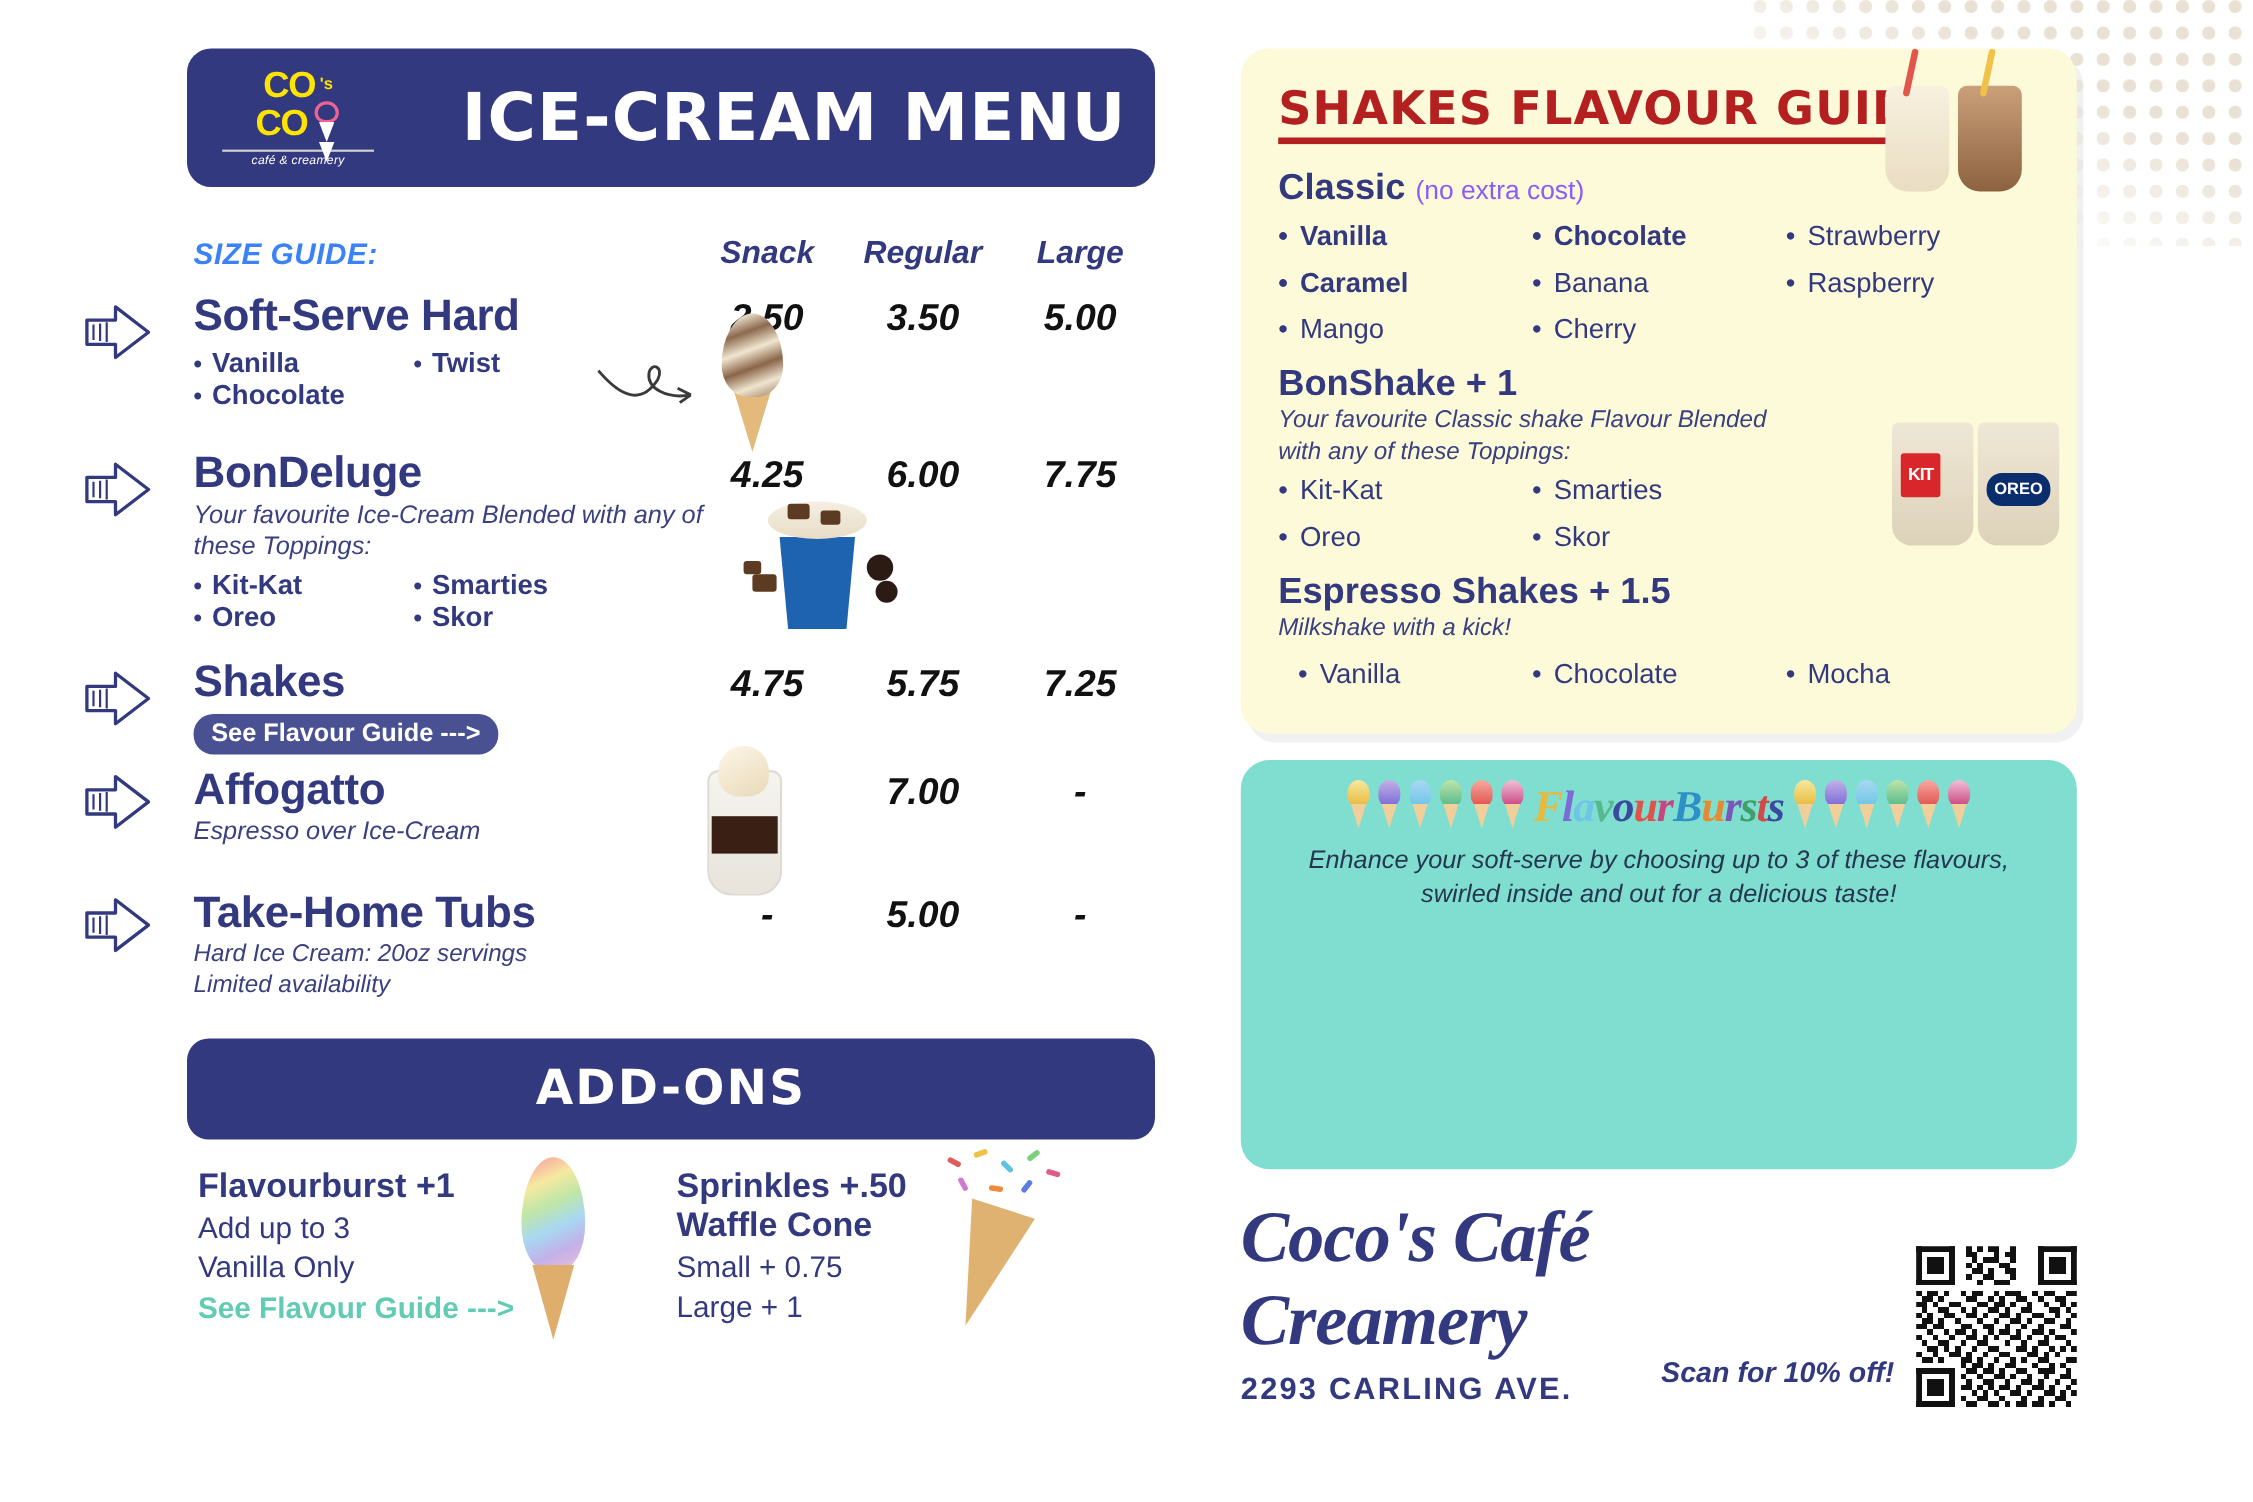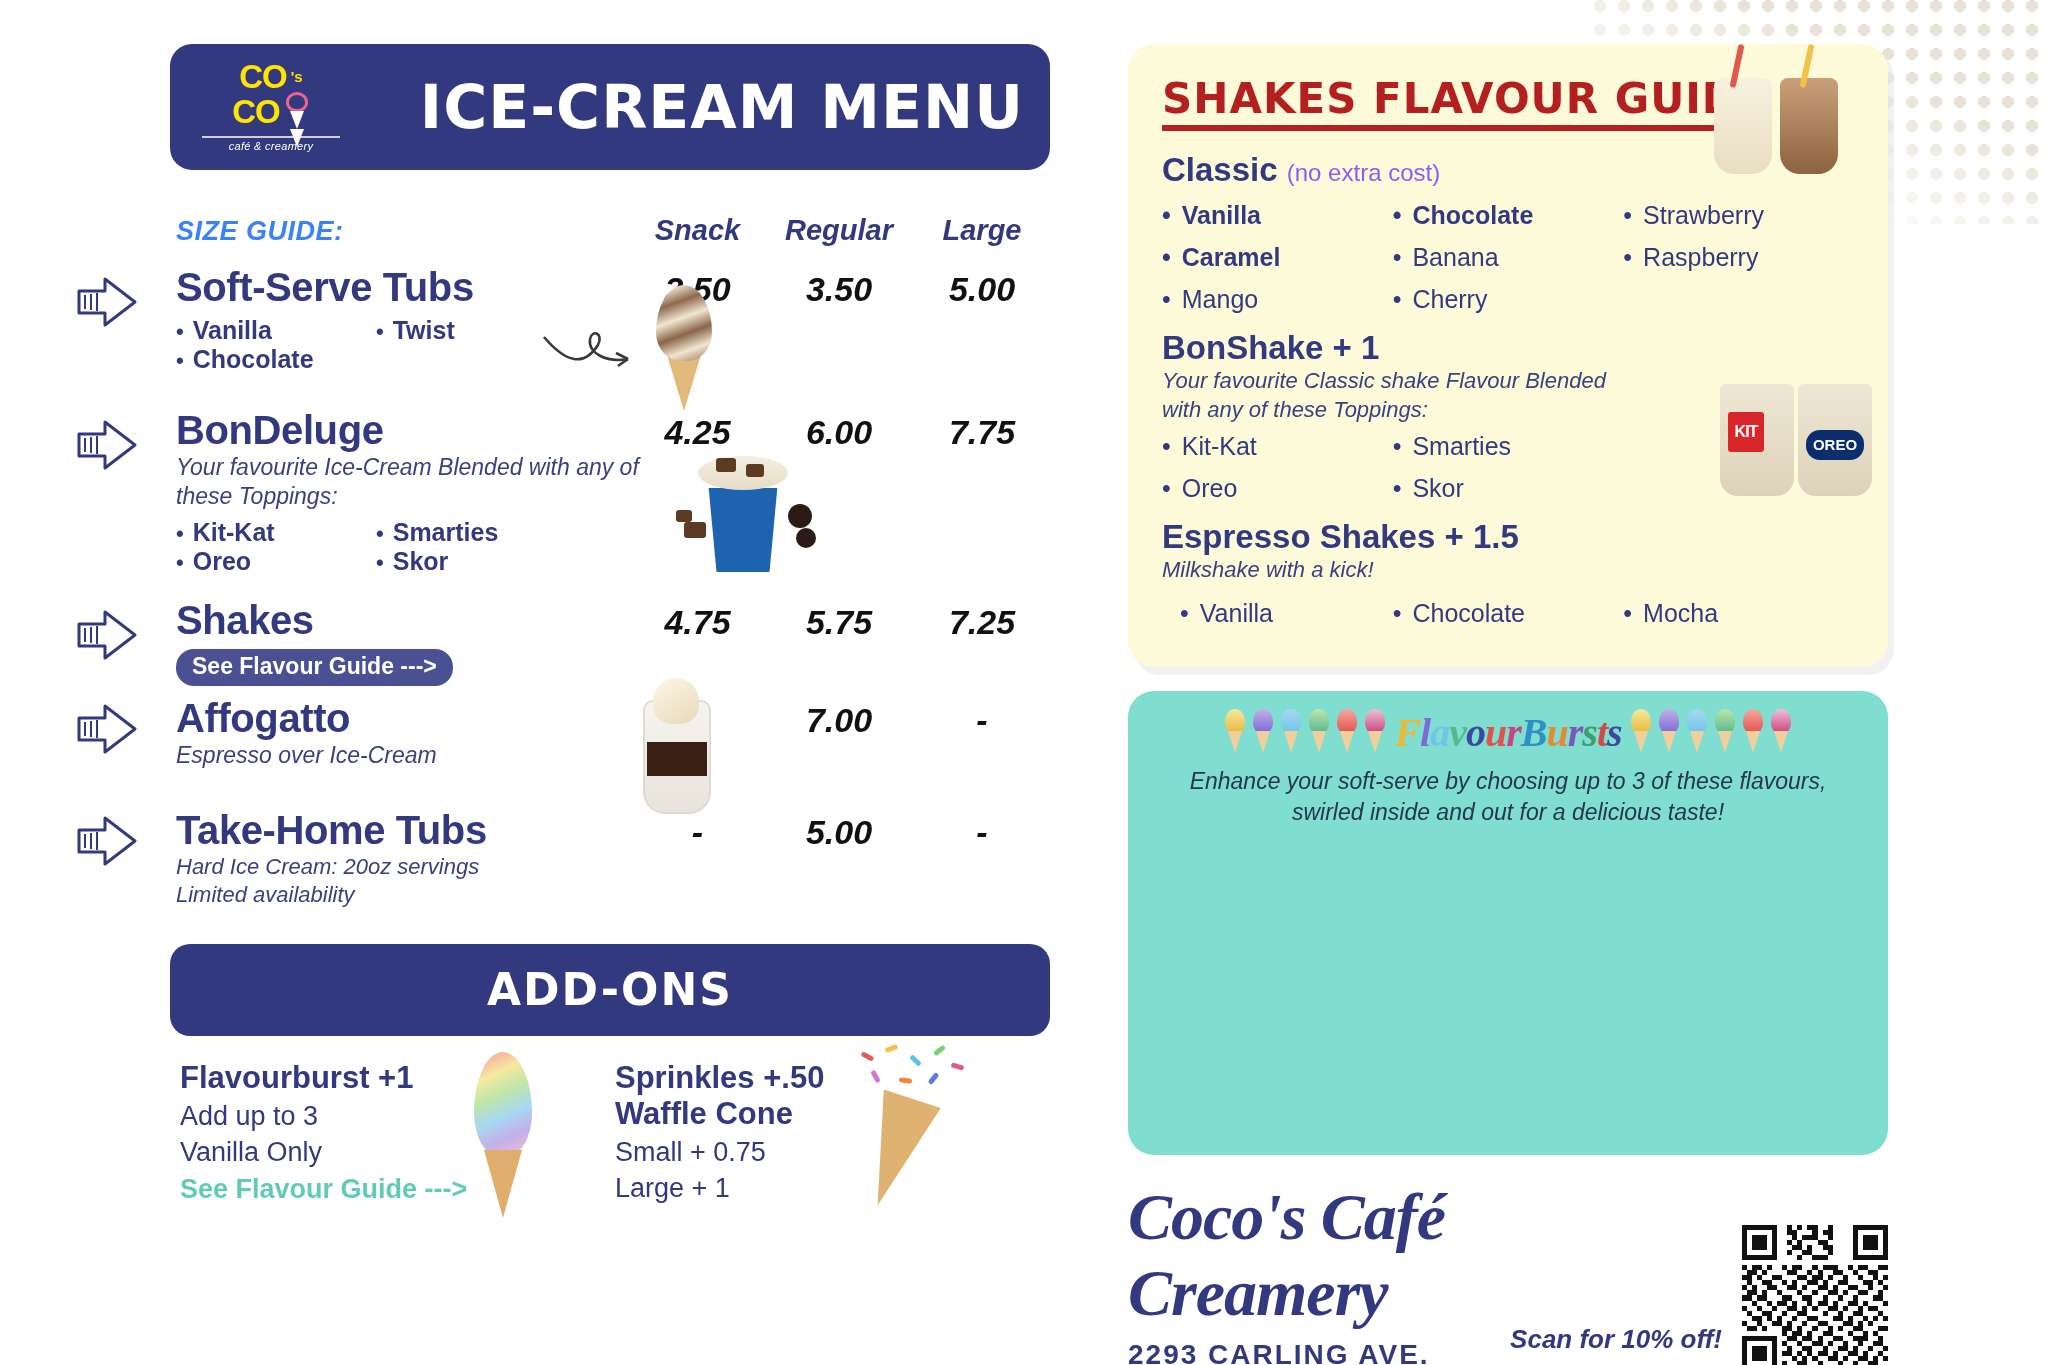--- a/index.html
+++ b/index.html
@@ -124,21 +124,21 @@
   .sh-h .note { font-size: 24px; font-weight:400; color:#8b5cf6; }
   .sh-sub { font-size: 22px; font-style:italic; color:#3a4080; line-height:1.3; max-width: 460px; }
   .f3 { display:flex; margin-top: 12px; }
   .f3 > div { flex: 1; }
   .fitem { font-size: 25px; color:#33397f; margin-bottom: 13px; }
   .fitem:before { content:"•"; margin-right: 11px; }
   .fbold { font-weight: 800; }
 
   .burst-card {
     background:#7fded0; border-radius: 26px; margin-top: 24px; padding: 18px 24px 24px;
-    height: 464px; position: relative;
+    height: 372px; position: relative;
   }
   .burst-head { display:flex; align-items:center; justify-content:center; gap: 6px; }
   .mini-cones { display:flex; gap: 2px; }
   .mini-cone { width: 26px; height: 46px; position: relative; }
   .mini-cone i {
     position:absolute; top:0; left:3px; width:20px; height:24px; border-radius: 50% 50% 40% 40%;
     display:block;
   }
   .mini-cone b {
     position:absolute; top:22px; left:6px; width:0; height:0;
@@ -295,21 +295,21 @@
       <div class="col-head c-reg">Regular</div>
       <div class="col-head c-large">Large</div>
     </div>
 
     <div class="item">
       <svg class="hand-arrow" viewBox="0 0 78 58">
         <path d="M4 18 L30 18 L30 6 L60 29 L30 52 L30 40 L4 40 Z" fill="none" stroke="#33397f" stroke-width="3" stroke-linejoin="round"></path>
         <path d="M10 22 L10 36 M16 21 L16 37 M22 20 L22 38" stroke="#33397f" stroke-width="2"></path>
       </svg>
       <div class="item-row">
-        <div class="item-name">Soft-Serve Tubs</div>
+        <div class="item-name">Soft-Serve Hard</div>
         <div class="price p-snack">2.50</div>
         <div class="price p-reg">3.50</div>
         <div class="price p-large">5.00</div>
       </div>
       <div class="flavours">
         <div class="flav-line">
           <div class="flav w1">Vanilla</div>
           <div class="flav">Twist</div>
         </div>
         <div class="flav-line">

